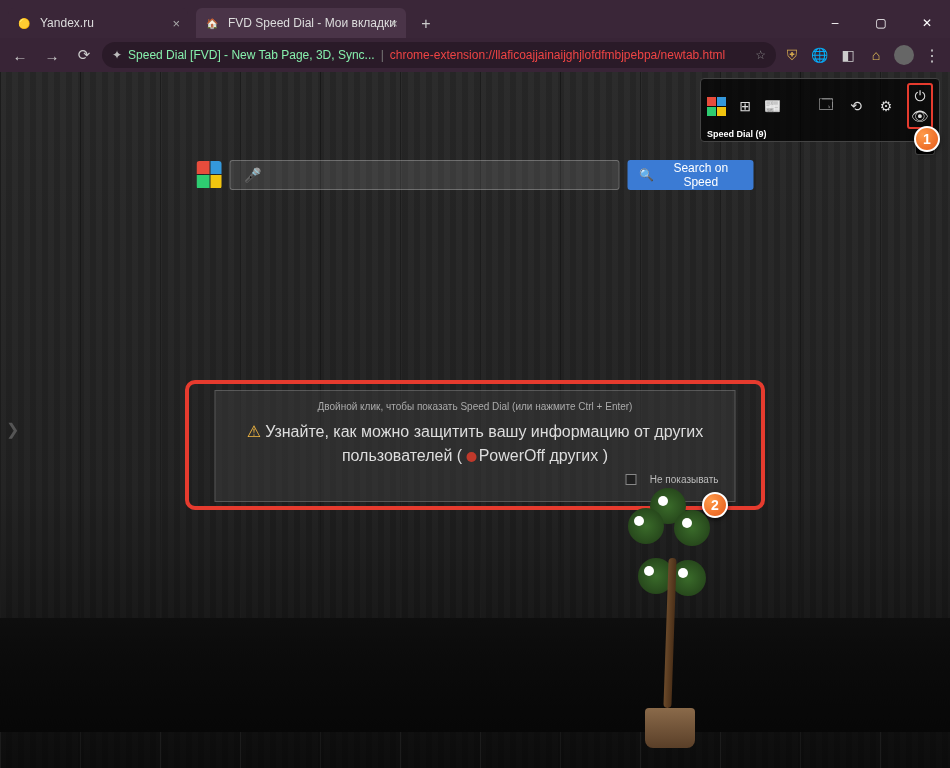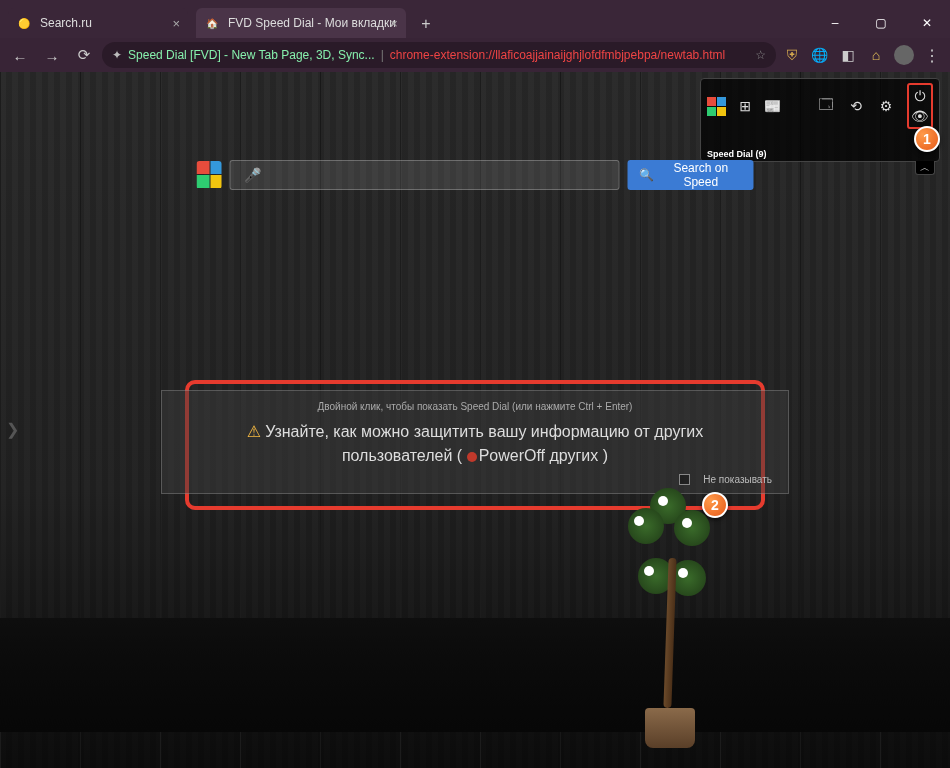--- a/index.html
+++ b/index.html
@@ -45,42 +45,42 @@
 
   
   .sd-toolbar { position: absolute; top: 6px; right: 10px; background: rgba(0,0,0,0.7); border: 1px solid #444; border-radius: 4px; padding: 4px 6px 2px; display: flex; flex-direction: column; width: 240px; }
   .sd-row { display: flex; align-items: center; justify-content: space-between; }
   .sd-left { display: flex; align-items: center; gap: 10px; }
   .sd-right { display: flex; align-items: center; gap: 12px; }
   .sd-icon { width: 18px; height: 18px; display: flex; align-items: center; justify-content: center; color: #ddd; font-size: 14px; }
   .sd-logo { display: grid; grid-template-columns: 9px 9px; grid-template-rows: 9px 9px; gap: 1px; }
   .sd-logo span:nth-child(1){background:#e74c3c;} .sd-logo span:nth-child(2){background:#3498db;}
   .sd-logo span:nth-child(3){background:#2ecc71;} .sd-logo span:nth-child(4){background:#f1c40f;}
-  .sd-label { color: #fff; font-size: 9px; font-weight: bold; margin-top: 20px; }
+  .sd-label { color: #fff; font-size: 9px; font-weight: bold; margin-top: 0; }
   .sd-collapse { position:absolute; bottom:-14px; right:4px; width: 20px; height: 14px; background: #000; border:1px solid #444; border-top:none; border-radius:0 0 3px 3px; display:flex; align-items:center; justify-content:center; color:#fff; font-size:10px; }
   .sd-power-col { display:flex; flex-direction:column; gap:2px; align-items:center; border:2px solid #e63b2e; border-radius:3px; padding:2px; }
 
   
   .callout { position: absolute; width: 26px; height: 26px; border-radius: 50%; background: radial-gradient(circle at 30% 30%, #ff9a4a, #e65a1a); border:2px solid #fff; display:flex; align-items:center; justify-content:center; color:#fff; font-weight:bold; font-size:14px; box-shadow:0 2px 4px rgba(0,0,0,0.6); }
   .callout-1 { top: 54px; right: 10px; }
   .callout-2 { top: 420px; left: 702px; }
 
   
   .search-wrap { position: absolute; top: 88px; left: 50%; transform: translateX(-50%); display:flex; align-items:center; gap:8px; }
   .sd-biglogo { width: 28px; height: 28px; display:grid; grid-template-columns:13px 13px; grid-template-rows:13px 13px; gap:1px; border-radius:3px; overflow:hidden; }
   .sd-biglogo span:nth-child(1){background:#e74c3c;} .sd-biglogo span:nth-child(2){background:#3498db;}
   .sd-biglogo span:nth-child(3){background:#2ecc71;} .sd-biglogo span:nth-child(4){background:#f1c40f;}
   .search-box { width: 430px; height: 30px; background: rgba(255,255,255,0.1); border:1px solid rgba(255,255,255,0.25); border-radius:3px; display:flex; align-items:center; padding:0 8px; }
   .search-box input { flex:1; background:transparent; border:none; outline:none; color:#ccc; font-size:12px; font-style:italic; }
   .mic { color:#5b8def; font-size:14px; margin-left:6px; }
   .btn-yandex { height:30px; background:#3b7bd4; color:#fff; border:none; border-radius:3px; padding:0 12px; font-size:12px; display:flex; align-items:center; gap:6px; }
 
   
   .msg-outline { position:absolute; top: 308px; left: 50%; transform: translateX(-50%); width: 580px; height: 130px; border:4px solid #e63b2e; border-radius:10px; }
-  .msg-panel { position:absolute; top: 318px; left:50%; transform: translateX(-50%); width: 628px; background: rgba(60,60,60,0.5); border:1px solid rgba(255,255,255,0.2); padding: 10px 16px 8px; text-align:center; }
+  .msg-panel { position:absolute; top: 318px; left:50%; transform: translateX(-50%); width: 521px; background: rgba(60,60,60,0.5); border:1px solid rgba(255,255,255,0.2); padding: 10px 16px 16px; text-align:center; }
   .msg-hint { color:#aaa; font-size:10px; margin-bottom:8px; }
   .msg-main { color:#ddd; font-size:16px; line-height:1.5; }
   .warn-tri { color:#f5b942; margin-right:4px; }
   .power-dot { display:inline-block; width:10px; height:10px; border-radius:50%; background:#c0392b; vertical-align:middle; margin-right:2px; }
   .msg-chk { display:flex; align-items:center; justify-content:flex-end; gap:13px; color:#bbb; font-size:10px; margin-top:6px; }
   .msg-chk .cb { width:11px; height:11px; border:1px solid #888; background:rgba(0,0,0,0.3); }
 
   
   .plant { position:absolute; bottom: 20px; left: 610px; width: 120px; height: 260px; }
   .pot { position:absolute; bottom:0; left:35px; width:50px; height:40px; background:linear-gradient(180deg,#8a6a4a,#5a3f28); border-radius:4px 4px 8px 8px; }
@@ -93,21 +93,21 @@
   .flower.w4{top:78px;left:34px;} .flower.w5{top:80px;left:68px;}
 
   .side-caret { position:absolute; left:6px; top:50%; color:#555; font-size:16px; }
 </style>
 </head>
 <body>
 
 <div class="titlebar">
   <div class="tab">
     <span class="favicon">🟡</span>
-    <span>Search.ru</span>
+    <span>Yandex.ru</span>
     <span class="close-x">×</span>
   </div>
   <div class="tab active">
     <span class="favicon">🏠</span>
     <span>FVD Speed Dial - Мои вкладки</span>
     <span class="close-x">×</span>
   </div>
   <div class="newtab-btn">+</div>
   <div class="win-controls">
     <div class="win-btn">–</div>

